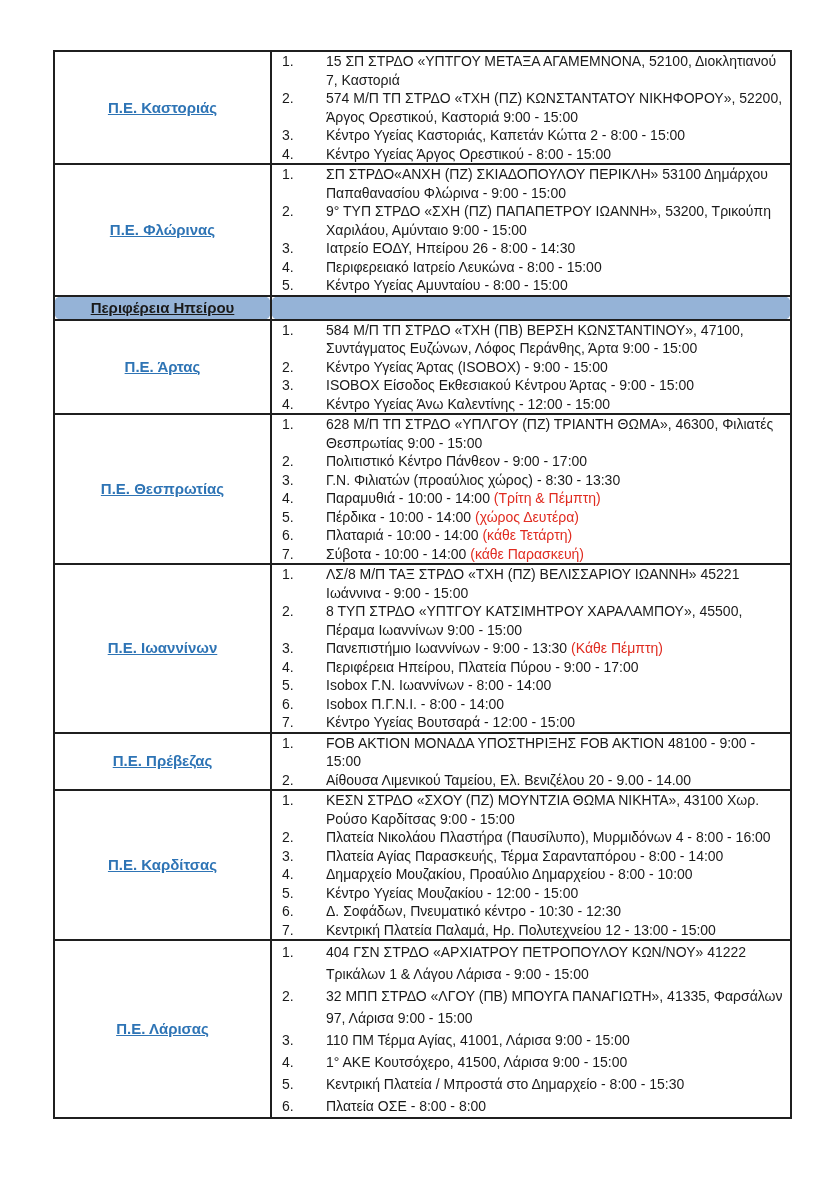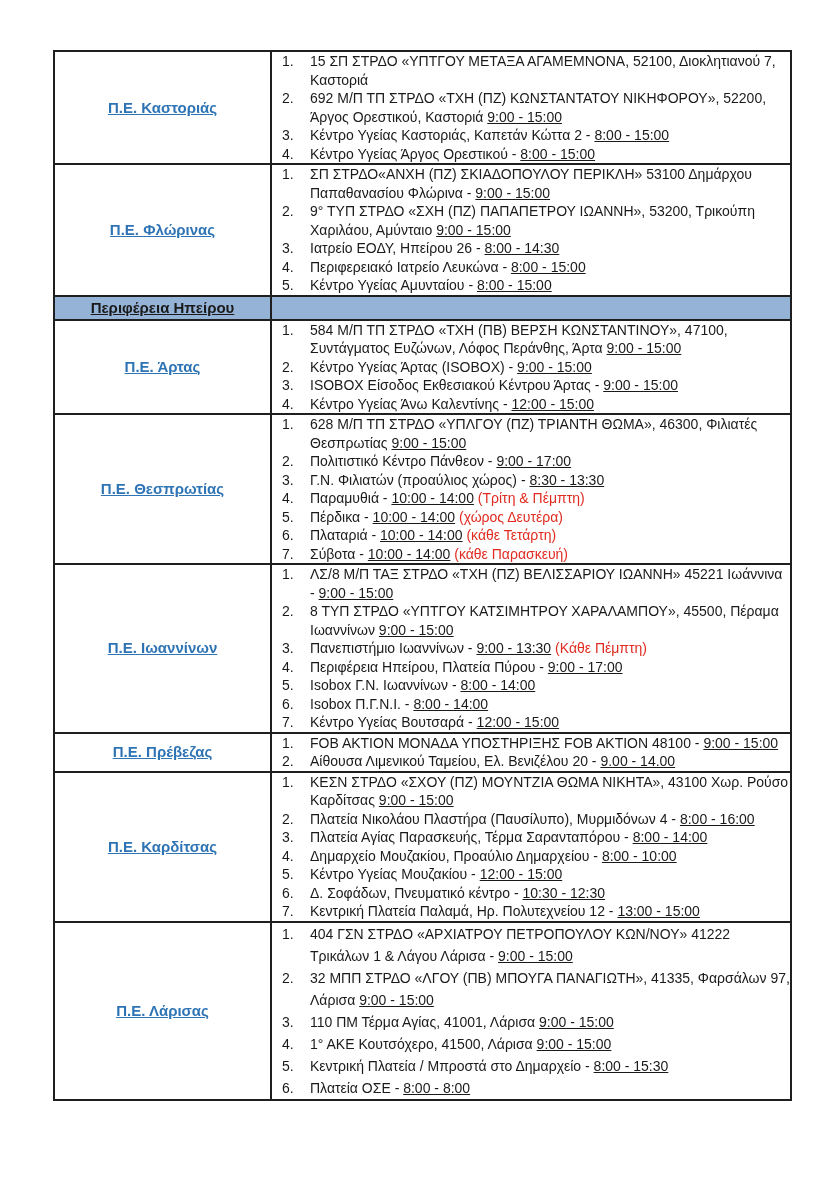--- a/index.html
+++ b/index.html
@@ -33,24 +33,24 @@
     color:var(--link-color);
     font-weight:bold;
     text-decoration:underline;
     font-size:15px;
     margin-top:16px;
   }
   .items-cell{padding:3px 6px 3px 0;vertical-align:middle;}
   .item{display:flex;line-height:18.5px;font-size:14px;}
   tr:last-child .item{line-height:22px;}
   .num{flex:0 0 38px;text-align:left;padding-left:10px;}
-  .content{flex:1 1 auto;}
-  .time{text-decoration:underline;}
+  .content{flex:1 1 auto;margin-left:16px;}
+  .time{}
   .note{color:var(--note-color);}
-  .band-row td{background:var(--band-bg);}
+  .band-row td{background:var(--band-bg);border-radius:8px;}
   .band-label-cell{text-align:center;padding:2px 0;}
   .band-label{
     font-weight:bold;font-size:15px;
     text-decoration:underline;color:var(--text-color);
   }
   .band-empty-cell{height:24px;}
 </style>
 </head>
 <body style="background: rgb(255, 255, 255);">
 
@@ -63,21 +63,21 @@
     <tbody id="table-body">
         <tr class="region-row">
           <td class="region-cell"><span class="region-link">Π.Ε. Καστοριάς</span></td>
           <td class="items-cell">
             <div class="item">
               <span class="num">1.</span>
               <span class="content"><span class="text">15 ΣΠ ΣΤΡΔΟ «ΥΠΤΓΟΥ ΜΕΤΑΞΑ ΑΓΑΜΕΜΝΟΝΑ, 52100, Διοκλητιανού 7, Καστοριά</span></span>
             </div>
             <div class="item">
               <span class="num">2.</span>
-              <span class="content"><span class="text">692 Μ/Π ΤΠ ΣΤΡΔΟ «ΤΧΗ (ΠΖ) ΚΩΝΣΤΑΝΤΑΤΟΥ ΝΙΚΗΦΟΡΟΥ», 52200, Άργος Ορεστικού, Καστοριά</span> <span class="time">9:00 - 15:00</span></span>
+              <span class="content"><span class="text">574 Μ/Π ΤΠ ΣΤΡΔΟ «ΤΧΗ (ΠΖ) ΚΩΝΣΤΑΝΤΑΤΟΥ ΝΙΚΗΦΟΡΟΥ», 52200, Άργος Ορεστικού, Καστοριά</span> <span class="time">9:00 - 15:00</span></span>
             </div>
             <div class="item">
               <span class="num">3.</span>
               <span class="content"><span class="text">Κέντρο Υγείας Καστοριάς, Καπετάν Κώττα 2 -</span> <span class="time">8:00 - 15:00</span></span>
             </div>
             <div class="item">
               <span class="num">4.</span>
               <span class="content"><span class="text">Κέντρο Υγείας Άργος Ορεστικού -</span> <span class="time">8:00 - 15:00</span></span>
             </div>
           </td>

